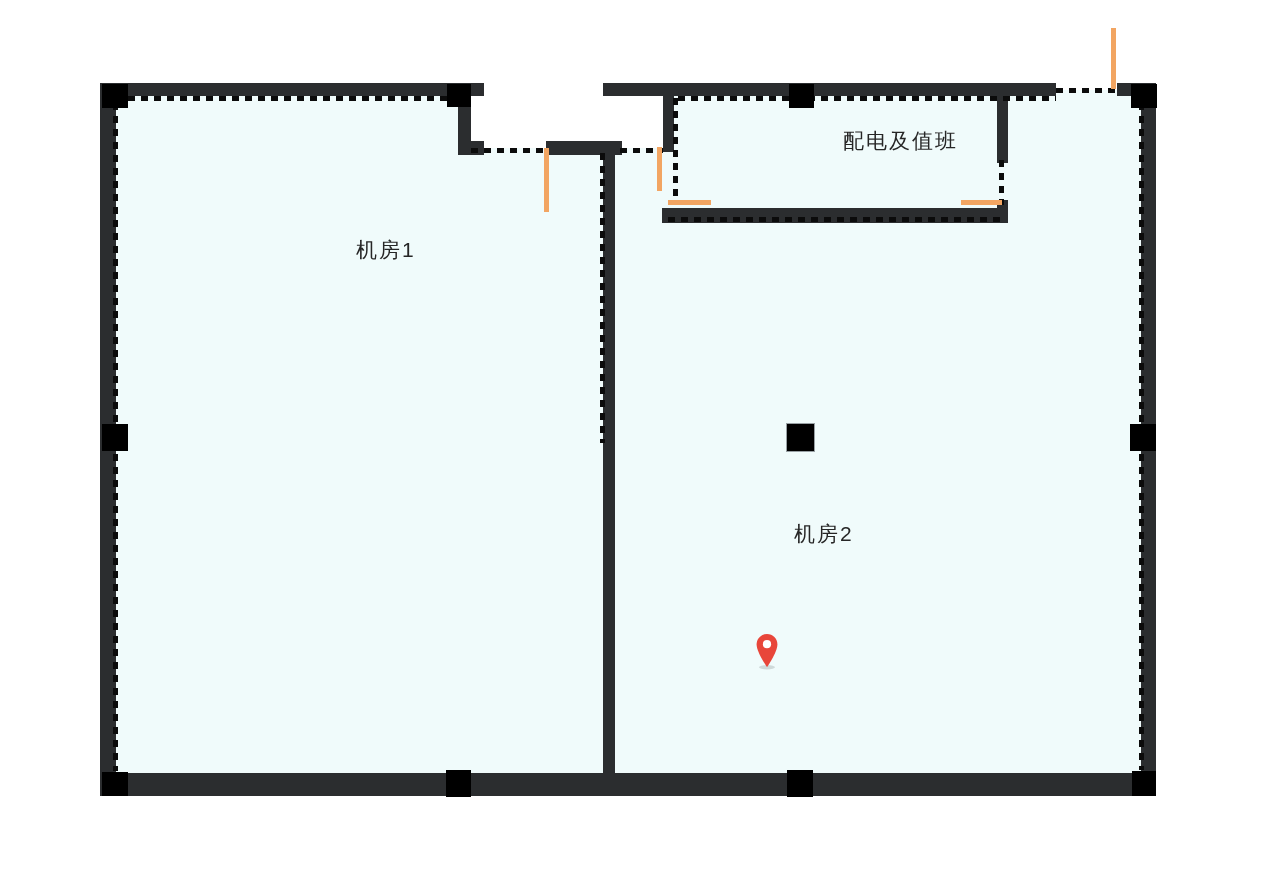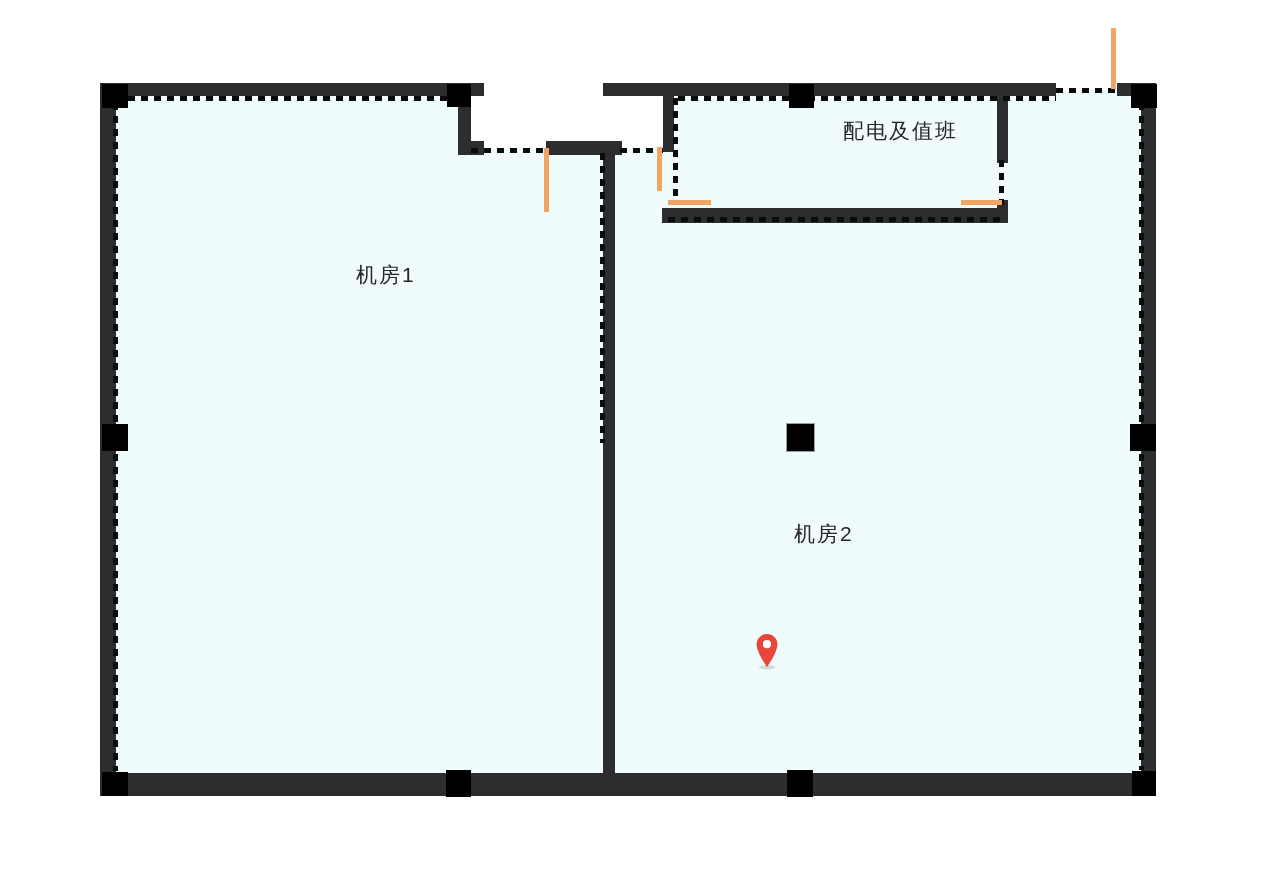--- a/index.html
+++ b/index.html
@@ -70,23 +70,23 @@
   <div class="col" style="left:787px;top:770px;width:26px;height:27px"></div>
   <div class="col" style="left:1132px;top:771px;width:24px;height:25px"></div>
   <div class="col-free" style="left:786px;top:423px;width:29px;height:29px"></div>
 
   <div class="door-v" style="left:544px;top:148px;height:64px"></div>
   <div class="door-v" style="left:657px;top:147px;height:44px"></div>
   <div class="door-h" style="left:668px;top:200px;width:43px"></div>
   <div class="door-h" style="left:961px;top:200px;width:41px"></div>
   <div class="door-v" style="left:1111px;top:28px;height:61px"></div>
 
-  <div class="room-label" style="left:356px;top:264px">机房1</div>
+  <div class="room-label" style="left:356px;top:239px">机房1</div>
   <div class="room-label" style="left:794px;top:523px">机房2</div>
-  <div class="room-label" style="left:843px;top:120px">配电及值班</div>
+  <div class="room-label" style="left:843px;top:130px">配电及值班</div>
 
   <div class="pin" style="left:753px;top:631px">
     <svg width="28" height="40" viewBox="0 0 28 40">
       <ellipse cx="14" cy="36.2" rx="8" ry="2.2" fill="rgba(60,70,70,0.18)"></ellipse>
       <path d="M14 3 C8.2 3 3.6 7.6 3.6 13.4 C3.6 21.2 14 36 14 36 C14 36 24.4 21.2 24.4 13.4 C24.4 7.6 19.8 3 14 3 Z" fill="#e8463a"></path>
       <circle cx="14" cy="13.2" r="4.1" fill="#ffffff"></circle>
     </svg>
   </div>
 
 </div>

